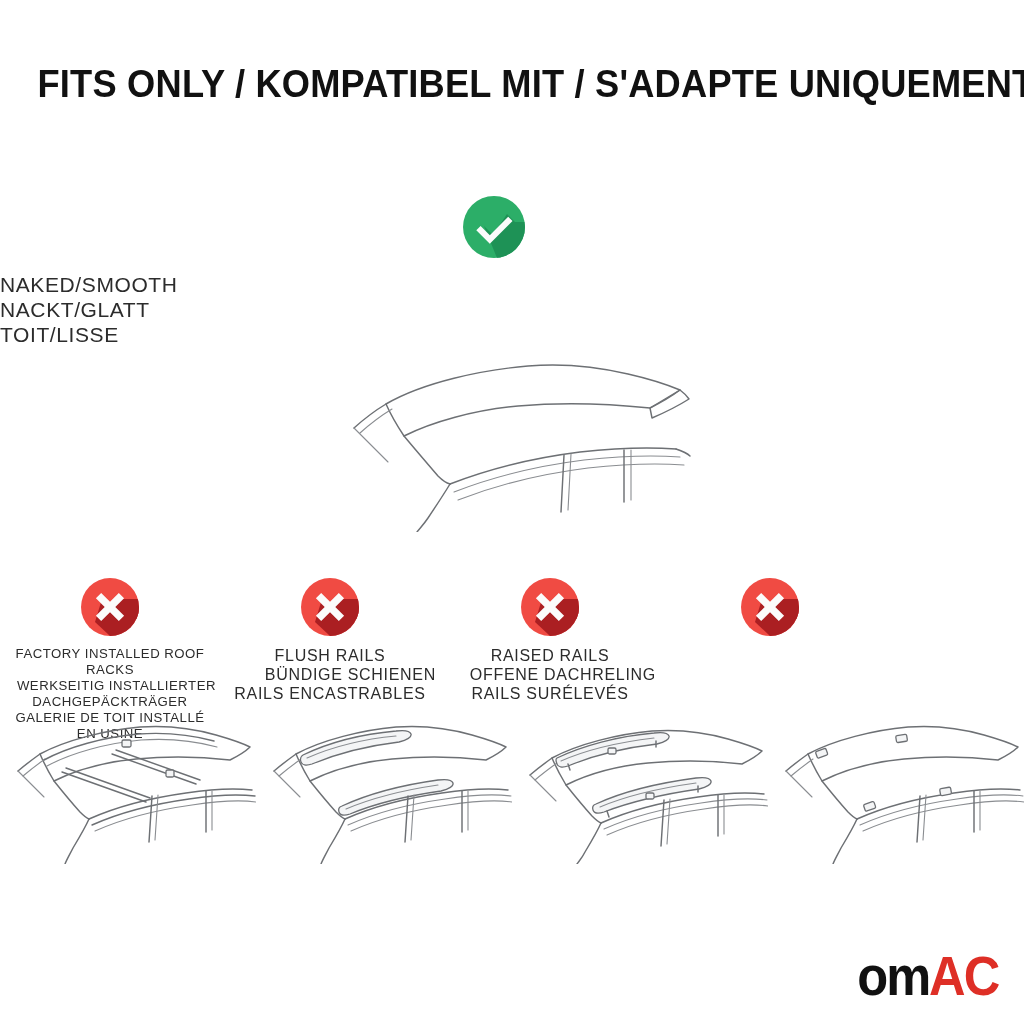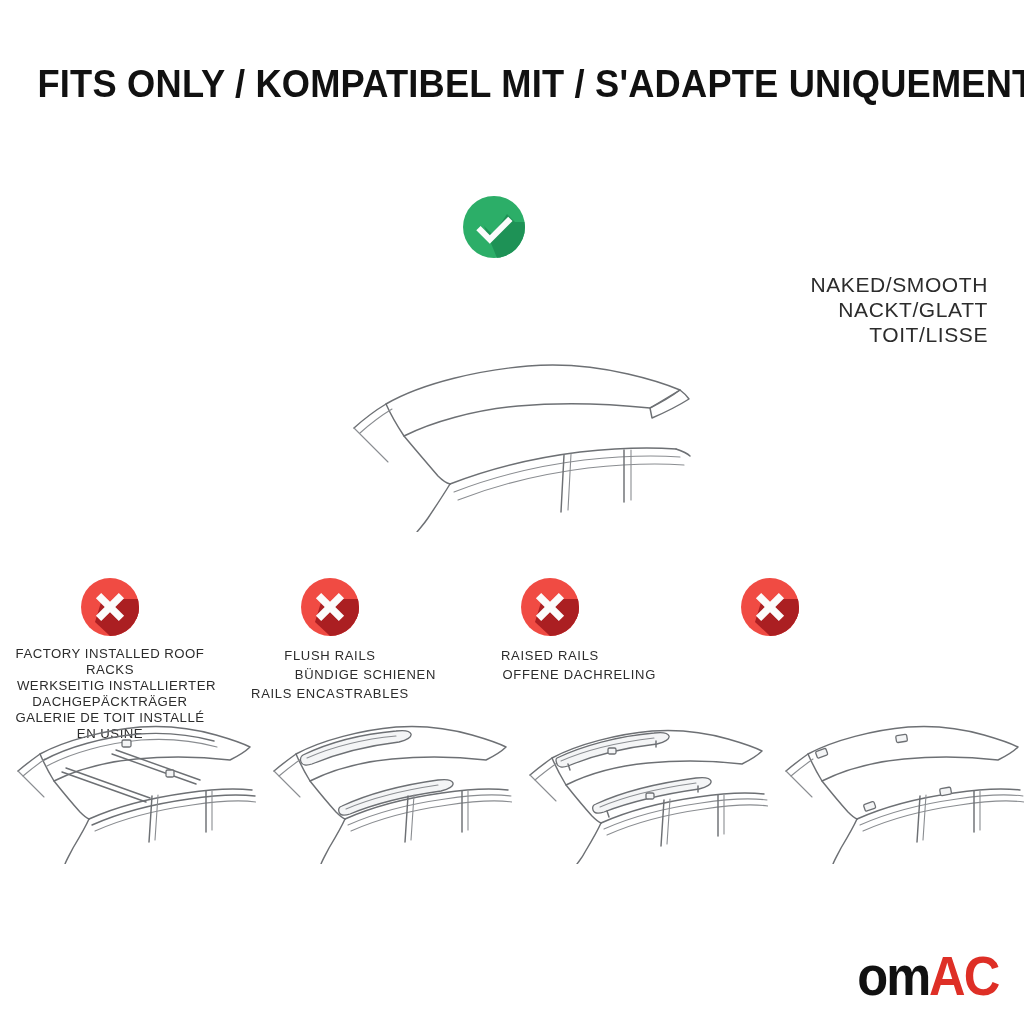--- a/index.html
+++ b/index.html
@@ -35,21 +35,21 @@
     transform-origin: center;
     white-space: nowrap;
   }
 
   
   .ok-block {
     position: absolute;
     left: 0;
     top: 196px;
     width: 988px;
-    text-align: right;
+    text-align: left;
   }
 
   .badge {
     position: relative;
     width: 62px;
     height: 62px;
     border-radius: 50%;
     margin: 0 auto;
     overflow: hidden;
     display: block;
@@ -102,21 +102,21 @@
   }
   .no-col {
     flex: 1 1 0;
     text-align: center;
     position: relative;
   }
   .no-col .badge { width: 58px; height: 58px; }
 
   .no-label {
     margin-top: 10px;
-    font-size: 13px;
+    font-size: 16px;
     line-height: 19px;
     letter-spacing: 0.7px;
     color: #2c2c2c;
     padding: 0 4px;
   }
   .no-label .l1 { display: block; }
   .no-label .l2 { display: block; text-align: right; }
   .no-label .l3 { display: block; }
   .no-label .l4 { display: block; }
 
@@ -278,20 +278,21 @@
       </span>
       <span class="glyph">
         <svg viewBox="0 0 58 58" xmlns="http://www.w3.org/2000/svg">
           <path d="M20.2,14.9 L14.9,20.2 L23.7,29 L14.9,37.8 L20.2,43.1 L29,34.3 L37.8,43.1 L43.1,37.8 L34.3,29 L43.1,20.2 L37.8,14.9 L29,23.7 Z"></path>
         </svg>
       </span>
     </span>
     <div class="no-label">
       <span class="l1">RAISED RAILS</span>
       <span class="l2">OFFENE DACHRELING</span>
+      <span class="l3">RAILS SURÉLEVÉS</span>
     </div>
   </div>
 
   <div class="no-col">
     <span class="badge red">
       <span class="shadow">
         <svg viewBox="0 0 58 58" xmlns="http://www.w3.org/2000/svg">
           <path d="M29,29 L58,29 L58,58 L29,58 Z"></path>
           <path d="M21,21 L29,29 L29,58 L14,44 Z"></path>
           <path d="M37,21 L58,21 L58,42 L29,29 Z"></path>

